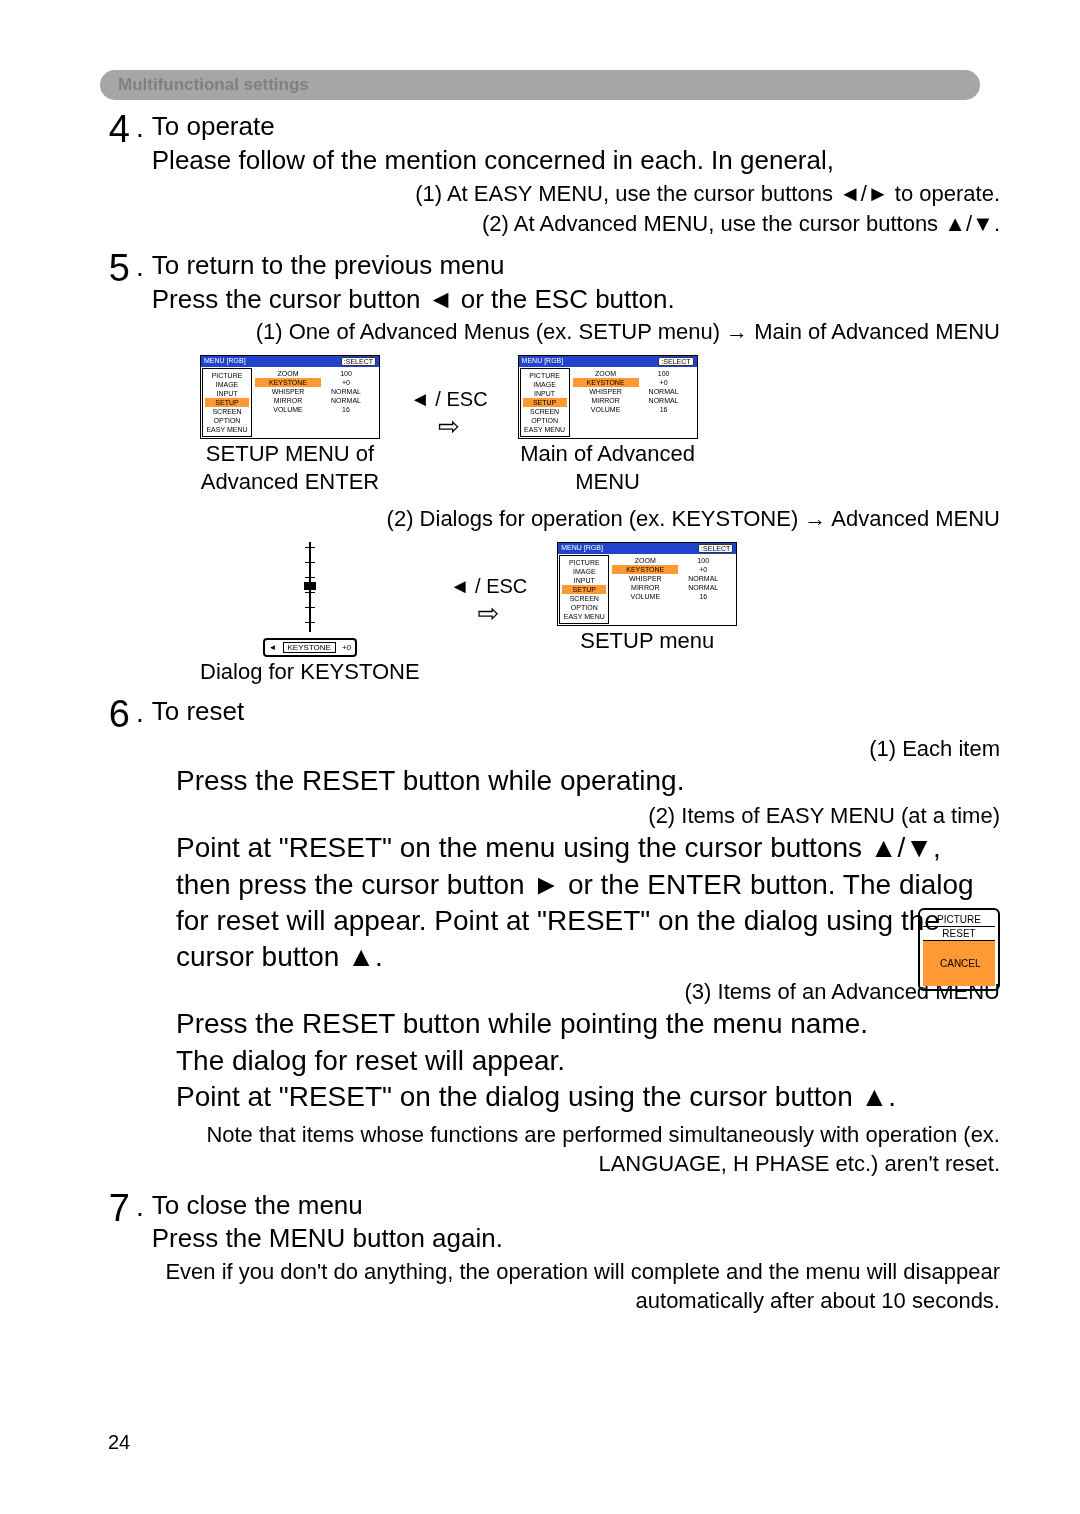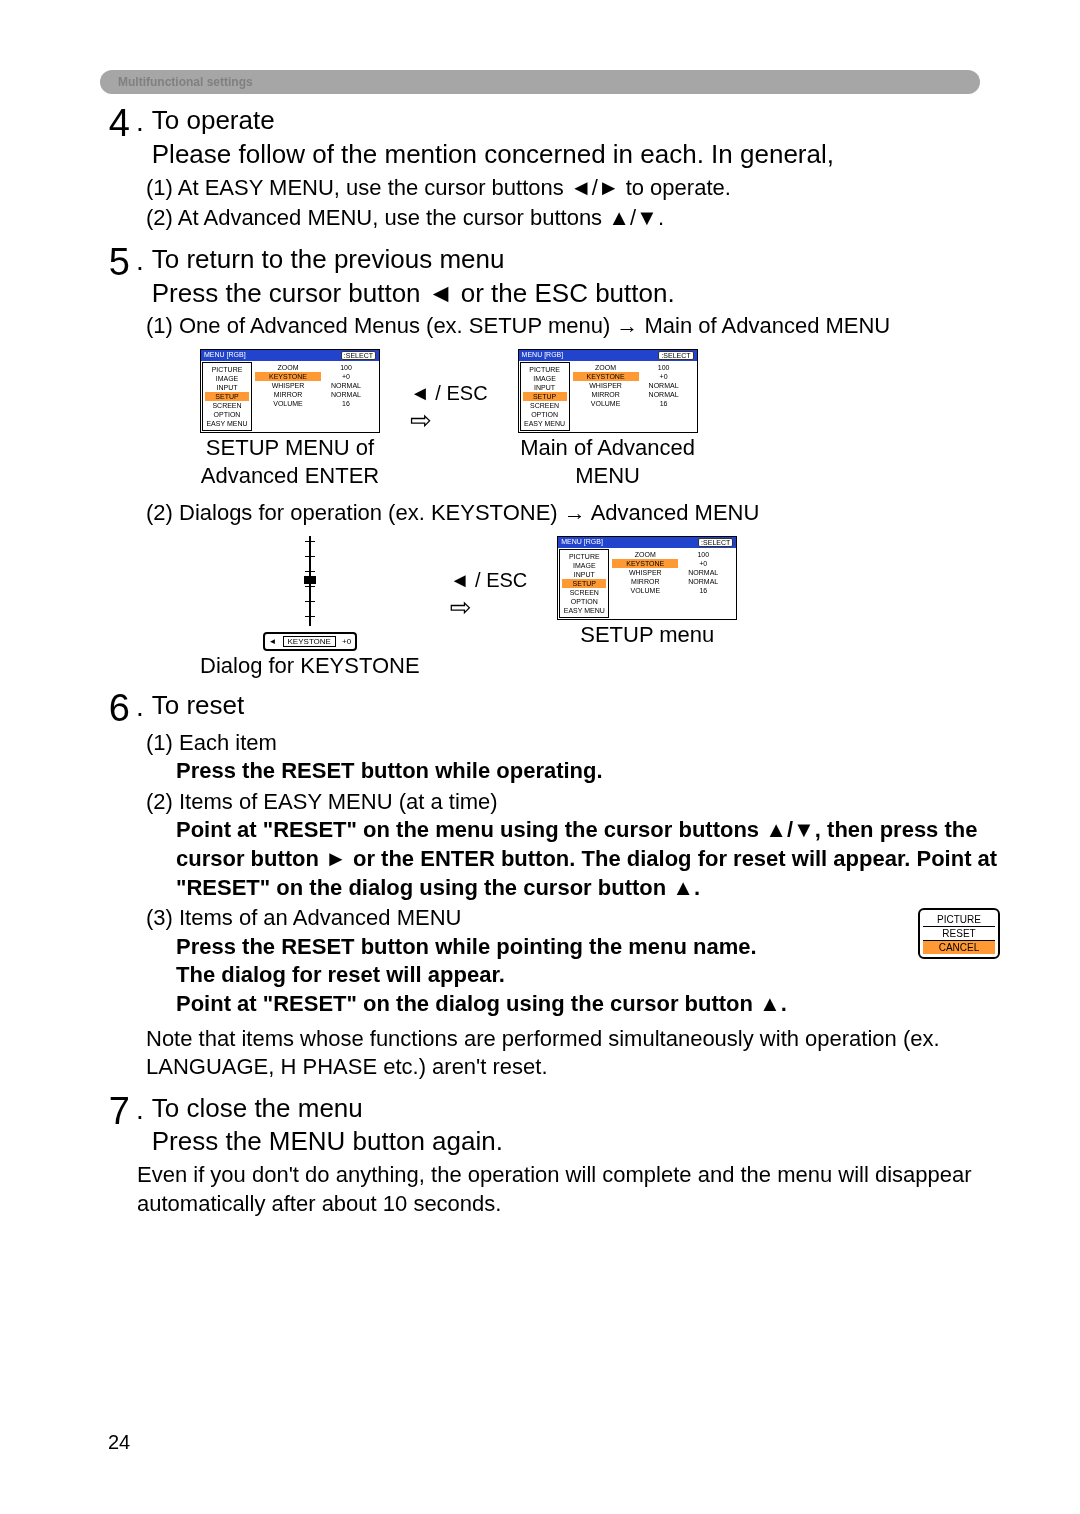--- a/index.html
+++ b/index.html
@@ -10,42 +10,42 @@
       font-family: Arial, Helvetica, sans-serif;
       color: #000;
       padding: 70px 80px 50px 100px;
       position: relative;
     }
     .section-bar {
       background: #a6a6a6;
       color: #666;
       border-radius: 16px;
       padding: 5px 18px;
-      font-size: 12px;
+      font-size: 17px;
       font-weight: bold;
       display: inline-block;
       width: 880px;
     }
     .section-bar span {
       color: #808080;
       font-weight: bold;
     }
     .step { display: flex; align-items: flex-start; margin-top: 10px; }
     .step-num {
       font-size: 38px;
       font-weight: normal;
       width: 30px;
       text-align: right;
       line-height: 1;
       margin-right: 6px;
     }
     .step-dot { font-size: 28px; line-height: 1.3; margin-right: 8px; }
     .content { flex: 1; font-size: 26px; line-height: 1.3; }
-    .indent { margin-left: 46px; font-size: 22px; line-height: 1.3; margin-top: 2px; }
-    .indent-sub { margin-left: 76px; font-size: 22px; line-height: 1.3; font-weight: bold; }
+    .indent { margin-left: 46px; font-size: 22px; line-height: 1.3; margin-top: 2px; text-align: right; }
+    .indent-sub { margin-left: 76px; font-size: 28px; line-height: 1.3; }
     
     .menu-box {
       display: inline-block;
       vertical-align: top;
       width: 180px;
       border: 1px solid #000;
       background: #fff;
       font-size: 8px;
     }
     .menu-title {
@@ -76,21 +76,21 @@
       display: flex;
       align-items: flex-start;
       justify-content: flex-start;
       margin-top: 8px;
       gap: 30px;
       margin-left: 100px;
     }
     .diagram-col { text-align: center; }
     .diagram-label { font-size: 22px; margin-top: 2px; }
     .arrow-col {
-      display: flex; flex-direction: column; 
+      display: flex; flex-direction: column; align-items: center;
       justify-content: center; height: 120px;
     }
     .arrow-col .lbl { font-size: 20px; }
     .big-arrow { font-size: 26px; }
     
     .keystone-dialog {
       display: inline-block;
       width: 150px;
       text-align: center;
     }
@@ -114,21 +114,21 @@
       right: 80px;
       top: 908px;
       border: 2px solid #000;
       border-radius: 6px;
       padding: 3px;
       font-size: 10px;
       text-align: center;
       width: 82px;
     }
     .reset-dialog .rd-line { border-bottom: 1px solid #000; padding: 1px; }
-    .reset-dialog .cancel { background: #ff9933; padding: 1px; }
+    .reset-dialog .cancel { background: #ff9933; padding: 17px; }
     
     .page-num {
       position: absolute;
       left: 108px;
       bottom: 60px;
       font-size: 20px;
     }
   </style>
 </head>
 <body>

